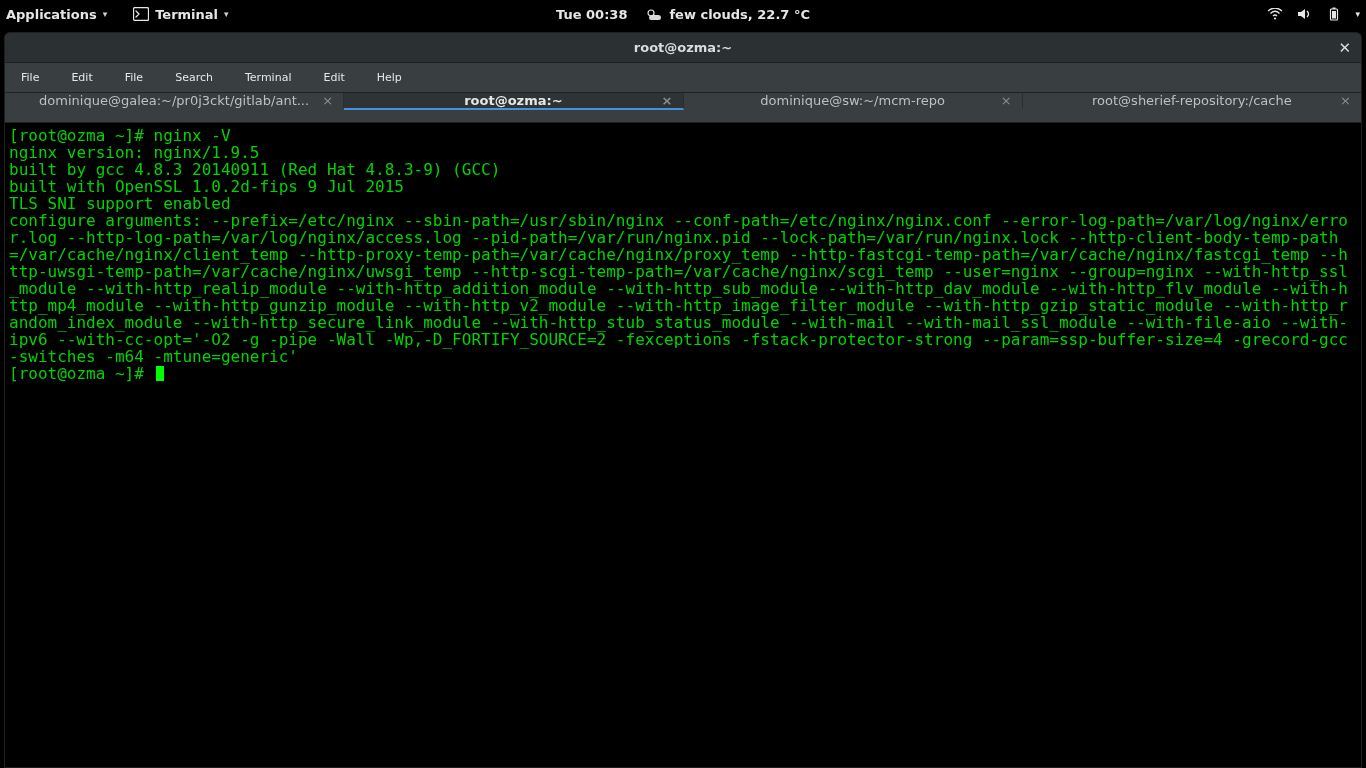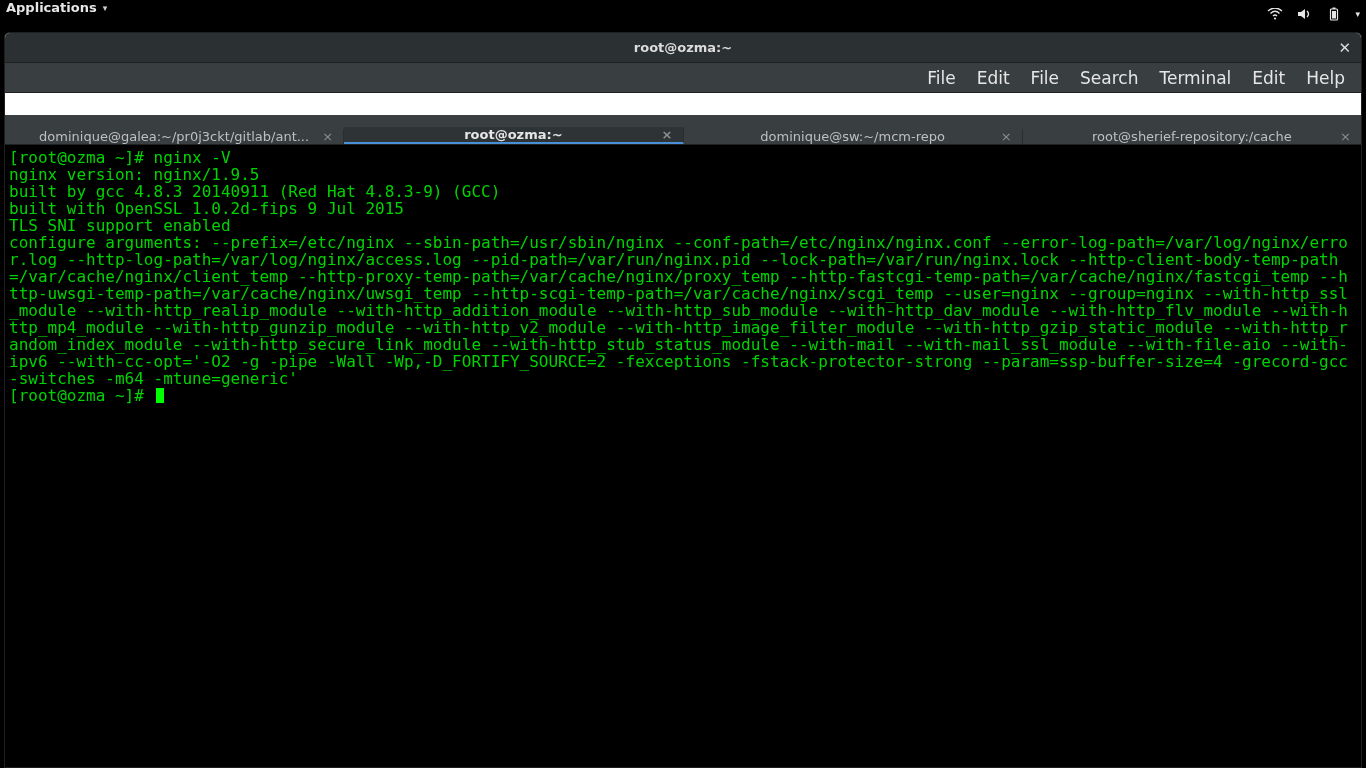--- a/index.html
+++ b/index.html
@@ -9,31 +9,31 @@
     height: 28px;
     background: #000;
     color: #e6e6e6;
     display: flex;
     align-items: center;
     font-size: 13px;
     padding: 0 6px;
     position: relative;
   }
   .topbar .tb-left, .topbar .tb-right, .topbar .tb-center { display: flex; align-items: center; height: 100%; }
-  .topbar .tb-left { gap: 26px; flex-direction: column; }
+  .topbar .tb-left { gap: 26px; }
   .topbar .tb-center { position: absolute; left: 50%; transform: translateX(-50%); gap: 18px; }
   .topbar .tb-right { margin-left: auto; gap: 14px; }
   .tb-item { display: inline-flex; align-items: center; gap: 6px; cursor: default; font-weight: 600; }
   .tb-item .chev { font-size: 9px; opacity: .9; }
   .ico { display: inline-flex; align-items: center; justify-content: center; }
   .ico svg { display: block; }
   
   .win {
     margin: 4px 4px 0 4px;
-    background: #ffffff;
+    background: #7f1d1d;
     border: 1px solid #1d1f20;
     border-radius: 6px 6px 0 0;
     height: calc(768px - 28px - 4px);
     display: flex;
     flex-direction: column;
     overflow: hidden;
   }
   .titlebar {
     height: 30px;
     background: #2b3032;
@@ -45,37 +45,35 @@
     font-weight: 600;
     border-bottom: 1px solid #1d1f20;
   }
   .titlebar .title { position: absolute; left: 50%; transform: translateX(-50%); }
   .titlebar .close-x { position: absolute; right: 10px; top: 0; bottom: 0; display: flex; align-items: center; color: #dcdcdc; font-size: 15px; cursor: pointer; }
   .menubar {
     height: 30px;
     background: #393f41;
     display: flex;
     align-items: center;
-    gap: 1px;
+    gap: 12px;
     padding: 0 6px;
     color: #e6e6e6;
-    font-size: 17px;
+    font-size: 11px;
     border-bottom: 1px solid #1f2223;
-    justify-content: flex-end;
   }
   .menubar .mitem { padding: 4px 10px; border-radius: 3px; cursor: default; }
   .tabbar {
     height: 30px;
     background: #393f41;
     display: flex;
-    align-items: flex-end;
+    align-items: flex-start;
     color: #bfbfbf;
     font-size: 13px;
     border-bottom: 1px solid #1f2223;
-    margin-top: 22px;
   }
   .tab {
     flex: 1 1 0;
     display: flex;
     align-items: center;
     justify-content: center;
     gap: 10px;
     position: relative;
     border-right: 1px solid #2a2e30;
     cursor: default;
@@ -118,20 +116,34 @@
       <span class="ico">
         <svg width="16" height="14" viewBox="0 0 16 14">
             <rect x="0.5" y="0.5" width="15" height="13" rx="1.5" fill="none" stroke="#e6e6e6" stroke-width="1.3"></rect>
             <path d="M3 4 L6 7 L3 10" fill="none" stroke="#e6e6e6" stroke-width="1.3" stroke-linecap="round" stroke-linejoin="round"></path>
           </svg>
       </span>
       <span>Terminal</span>
       <span class="chev">▾</span>
     </span>
   </div>
+  <div class="tb-center">
+    <span class="tb-item">
+      <span>Tue 00:38</span>
+    </span>
+    <span class="tb-item">
+      <span class="ico">
+        <svg width="18" height="14" viewBox="0 0 18 14">
+            <circle cx="6" cy="6" r="3" fill="none" stroke="#e6e6e6" stroke-width="1.2"></circle>
+            <path d="M4 11 Q4 8 7 8 L13 8 Q16 8 16 11 Q16 13 13.5 13 L6 13 Q4 13 4 11 Z" fill="#e6e6e6" opacity="0.95"></path>
+          </svg>
+      </span>
+      <span>few clouds, 22.7 °C</span>
+    </span>
+  </div>
   <div class="tb-right">
     <span class="ico tb-item">
       <svg width="16" height="12" viewBox="0 0 16 12">
           <path d="M1 3 Q8 -3 15 3" fill="none" stroke="#e6e6e6" stroke-width="1.3"></path>
           <path d="M3.5 5.5 Q8 1 12.5 5.5" fill="none" stroke="#e6e6e6" stroke-width="1.3"></path>
           <path d="M6 8 Q8 6 10 8" fill="none" stroke="#e6e6e6" stroke-width="1.3"></path>
           <circle cx="8" cy="10.5" r="1.1" fill="#e6e6e6"></circle>
         </svg>
     </span>
     <span class="ico tb-item">

